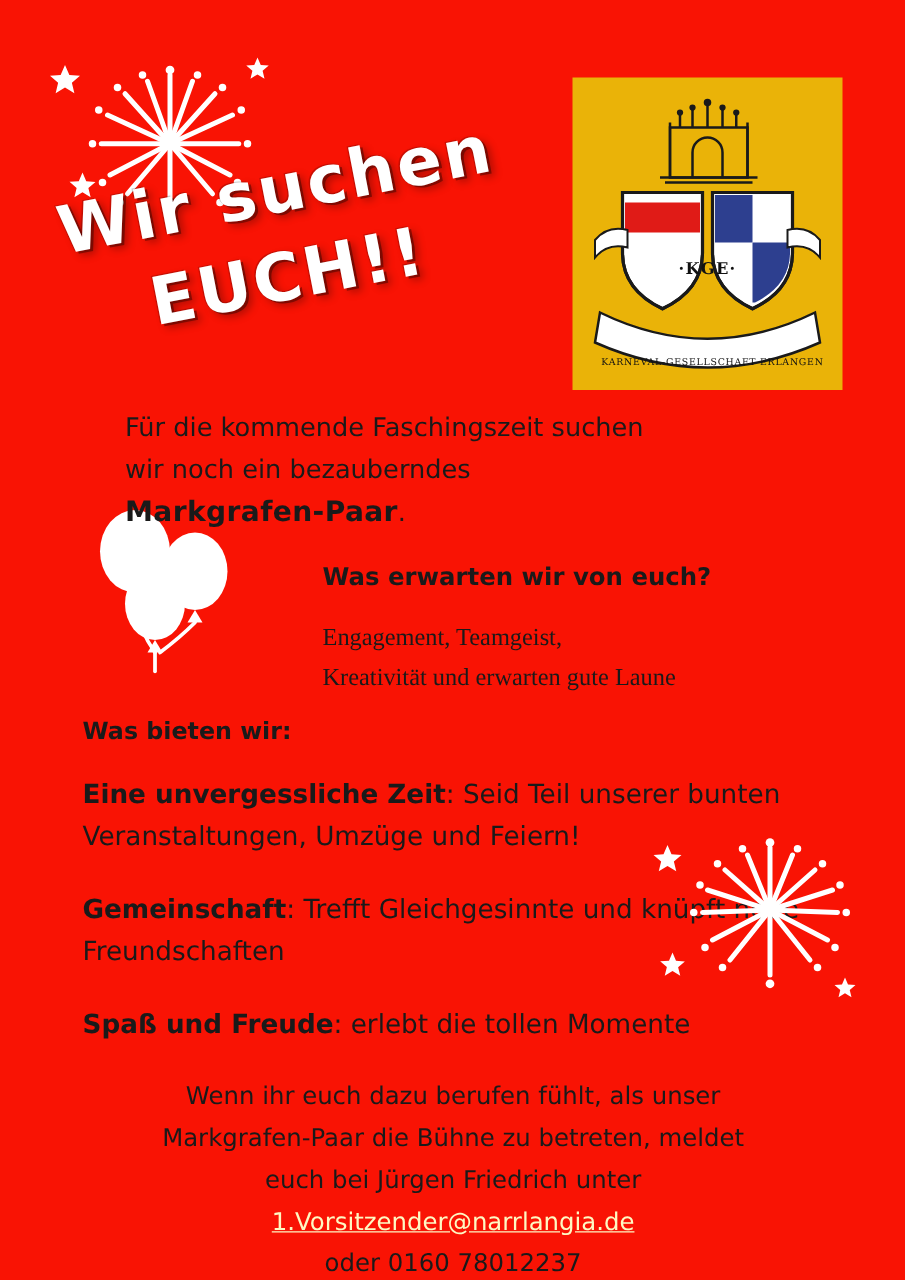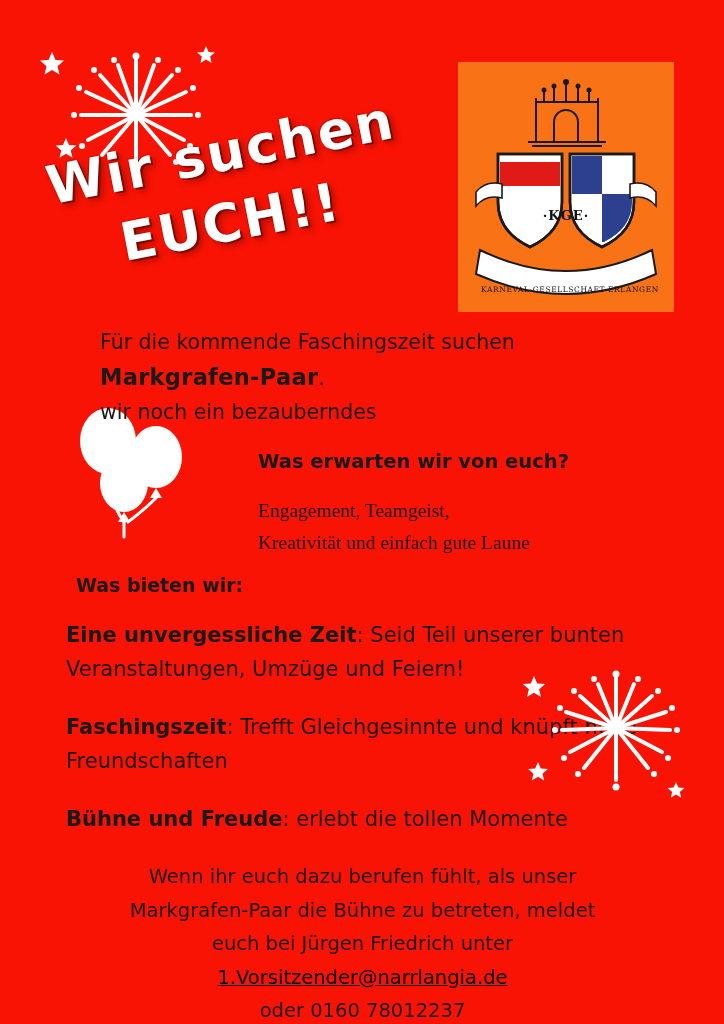--- a/index.html
+++ b/index.html
@@ -66,21 +66,21 @@
     margin-top: 4px;
   }
 
   
   .logo-box {
     position: absolute;
     left: 458px;
     top: 62px;
     width: 216px;
     height: 250px;
-    background: #f97316;
+    background: #eab308;
   }
   .logo-inner {
     position: absolute;
     inset: 0;
   }
   .logo-caption {
     position: absolute;
     left: 8px;
     right: 0;
     bottom: 18px;
@@ -140,21 +140,21 @@
   }
   .erwartung {
     left: 258px;
     top: 495px;
     width: 420px;
     font-size: 19.5px;
     line-height: 1.62;
     font-family: Liberation Serif, serif;
   }
   .q-bieten {
-    left: 76px;
+    left: 66px;
     top: 574px;
     font-size: 19px;
     font-weight: bold;
   }
   .offer {
     left: 66px;
     top: 618px;
     width: 600px;
     font-size: 21px;
     line-height: 1.62;
@@ -168,21 +168,21 @@
   .outro {
     left: 80px;
     top: 860px;
     width: 565px;
     text-align: center;
     font-size: 19.5px;
     line-height: 1.72;
   }
   .mail {
     text-decoration: underline;
-    color: #000000;
+    color: #fef9c3;
     text-align: center;
   }
 </style>
 </head>
 <body>
 
 <div class="poster">
 
   <div class="firework fw-top">
     <svg viewBox="0 0 190 175" width="190" height="175">
@@ -281,42 +281,42 @@
       <g stroke="#ffffff" stroke-width="3" fill="none" stroke-linecap="round">
         <path d="M36 79 Q40 100 52 117"></path>
         <path d="M84 93 Q72 105 56 117"></path>
         <path d="M52 117 L52 132"></path>
       </g>
     </svg>
   </div>
 
   <div class="txt intro">
     <div>Für die kommende Faschingszeit suchen</div>
+    <div>wir noch ein bezauberndes</div>
     <div>
       <span class="mgp">Markgrafen-Paar</span><span>.</span>
     </div>
-    <div>wir noch ein bezauberndes</div>
   </div>
 
   <div class="txt q-erwanten q-erwarten">Was erwarten wir von euch?</div>
   <div class="txt erwartung">
     <div>Engagement, Teamgeist,</div>
-    <div>Kreativität und einfach gute Laune</div>
+    <div>Kreativität und erwarten gute Laune</div>
   </div>
 
   <div class="txt q-bieten">Was bieten wir:</div>
   <div class="txt offer">
     <p>
       <b>Eine unvergessliche Zeit</b><span>: Seid Teil unserer bunten Veranstaltungen, Umzüge und Feiern!</span>
     </p>
     <p>
-      <b>Faschingszeit</b><span>: Trefft Gleichgesinnte und knüpft neue Freundschaften</span>
+      <b>Gemeinschaft</b><span>: Trefft Gleichgesinnte und knüpft neue Freundschaften</span>
     </p>
     <p>
-      <b>Bühne und Freude</b><span>: erlebt die tollen Momente</span>
+      <b>Spaß und Freude</b><span>: erlebt die tollen Momente</span>
     </p>
   </div>
 
   <div class="firework fw-bottom">
     <svg viewBox="0 0 175 150" width="175" height="150">
       <g stroke="#ffffff" stroke-width="4" stroke-linecap="round" fill="none">
         <path d="M96 78 L96 28"></path>
         <path d="M96 78 L114 34"></path>
         <path d="M96 78 L132 46"></path>
         <path d="M96 78 L146 62"></path>

